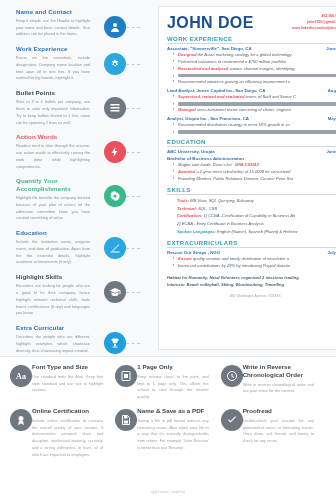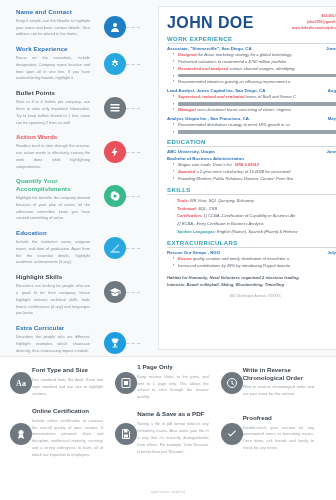--- a/index.html
+++ b/index.html
@@ -50,21 +50,21 @@
   .redact{display:block;height:3.6px;background:#9aa3ab;border-radius:1px;margin:1.6px 0;}
   .skl{font-size:4.1px;line-height:1.85;color:#55606b;font-style:italic;padding-left:10px;}
   .skl b{color:#e8505b;font-style:italic;}
   .skl .lbl2{color:#2f9fb5;font-weight:bold;font-style:italic;}
   .foot-lines{font-size:4.1px;line-height:1.9;color:#55606b;font-style:italic;font-weight:bold;margin-top:4px;}
   .addr{text-align:center;font-size:3.3px;color:#9aa3ab;margin-top:5px;}
 
   
   .bottom{position:relative;height:144px;border-top:1px solid #e6eaed;background:#fff;padding:6px 10px 0 10px;box-sizing:border-box;}
   .brow{display:flex;margin-bottom:6px;}
-  .bcell{width:50%;display:flex;align-items:center;padding-right:6px;box-sizing:border-box;}
+  .bcell{width:50%;display:flex;align-items:flex-start;padding-right:6px;box-sizing:border-box;}
   .btxt{flex:1;}
   .bcell:not(.rev) .btxt{padding-right:6px;}
   .btxt h4{margin:0 0 3px 0;font-size:6.2px;font-weight:bold;color:#3d464f;line-height:1.25;}
   .btxt p{margin:0;font-size:3.9px;line-height:1.75;color:#9aa3ab;text-align:justify;}
   .bic{width:22px;height:22px;border-radius:50%;background:#6f7880;display:flex;align-items:center;justify-content:center;flex:0 0 22px;margin-top:2px;}
   .bic svg{width:12px;height:12px;fill:#fff;}
   .bic .aa{font-size:8px;font-weight:bold;color:#fff;font-family:"Liberation Serif",serif;}
   .logo{position:absolute;left:0;right:0;bottom:6px;text-align:center;}
   .logo .lg{font-size:11px;font-weight:bold;letter-spacing:-.2px;}
   .logo .lg .y{color:#f0b73f;}

